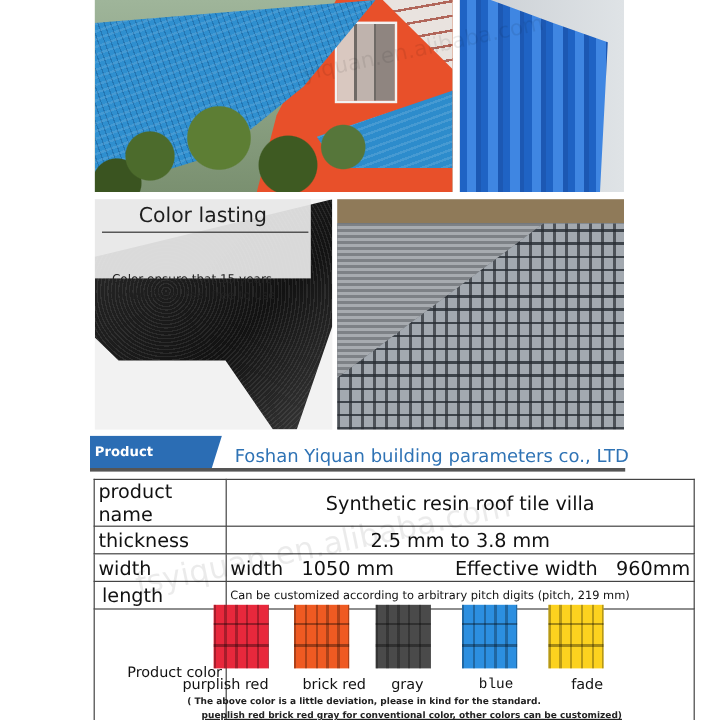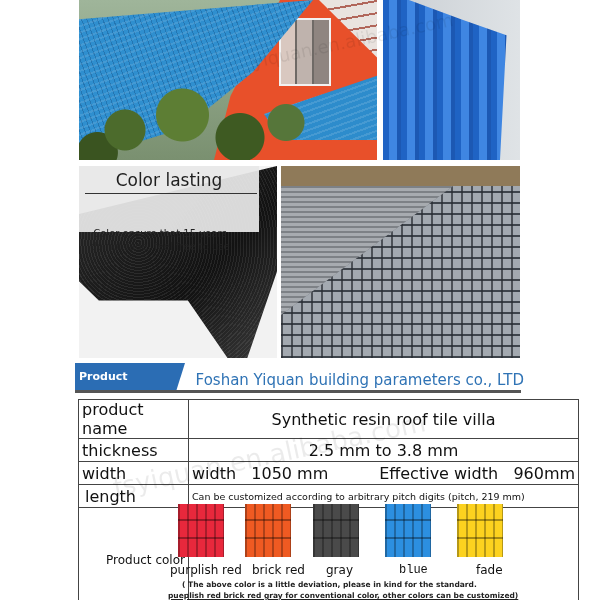--- a/index.html
+++ b/index.html
@@ -162,23 +162,23 @@
 <div class="swatch-wrap" style="left:313px;">
   <div class="swatch" style="background-color:#4a4a4a;"></div>
 </div>
 <div class="swatch-wrap" style="left:385px;">
   <div class="swatch" style="background-color:#2c8fe0;"></div>
 </div>
 <div class="swatch-wrap" style="left:457px;">
   <div class="swatch" style="background-color:#fcd21f;"></div>
 </div>
 
-<span class="swatch-label" style="left:170px;">purplish red</span>
+<span class="swatch-label" style="left:152px;">purplish red</span>
 <span class="swatch-label" style="left:252px;">brick red</span>
 <span class="swatch-label" style="left:326px;">gray</span>
 <span class="swatch-label" style="left:399px;font-family:Liberation Mono, monospace;">blue</span>
 <span class="swatch-label" style="left:476px;">fade</span>
 
-<div class="note" style="top:580px; left:182px;">( The above color is a little deviation, please in kind for the standard.</div>
+<div class="note" style="top:580px; left:156px;">( The above color is a little deviation, please in kind for the standard.</div>
 <div class="note" style="top:591px;text-decoration:underline;">pueplish red  brick red    gray for conventional color, other colors can be customized)</div>
 
 <div class="watermark" style="left:110px; top:440px;">fsyiquan.en.alibaba.com</div>
 <div class="watermark" style="left:250px; top:30px; font-size:18px;">yiquan.en.alibaba.com</div>
 
 </body></html>

